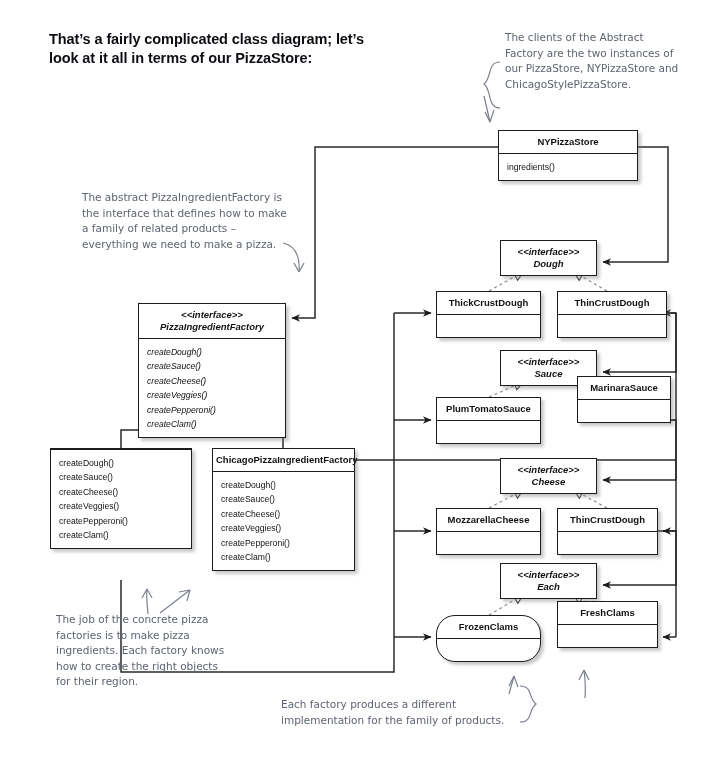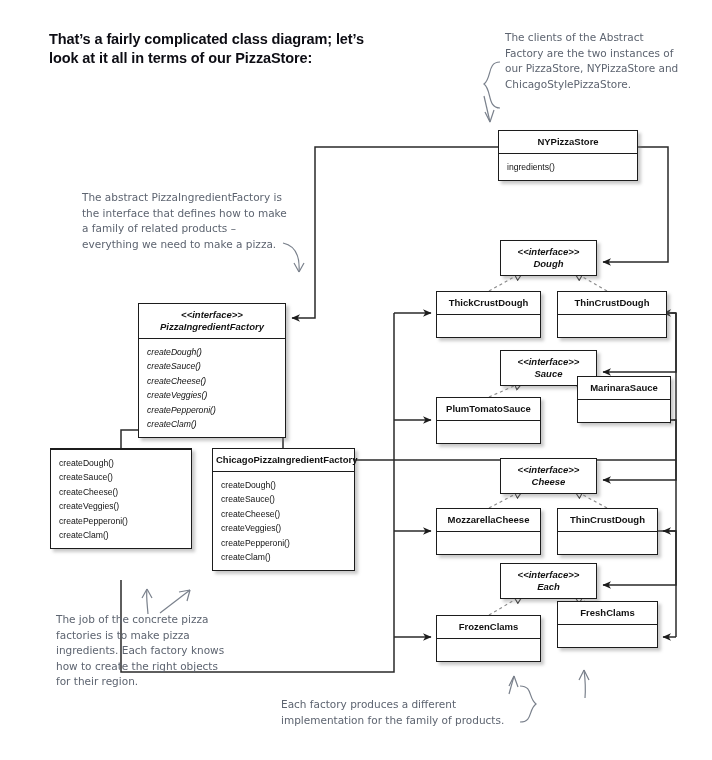--- a/index.html
+++ b/index.html
@@ -45,21 +45,21 @@
   #b-sauce{left:500px;top:350px;width:97px;}
   #b-cheese{left:500px;top:458px;width:97px;}
   #b-clams{left:500px;top:563px;width:97px;}
 
   #b-thickcrust{left:436px;top:291px;width:105px;}
   #b-thincrust{left:557px;top:291px;width:110px;}
   #b-plumtomato{left:436px;top:397px;width:105px;}
   #b-marinara{left:557px;top:376px;width:94px;margin-left:20px;}
   #b-mozzarella{left:436px;top:508px;width:105px;}
   #b-reggiano{left:557px;top:508px;width:101px;}
-  #b-frozenclams{left:436px;top:615px;width:105px;}
+  #b-frozenclams{left:436px;top:615px;width:105px;border-radius:19px;}
   #b-freshclams{left:557px;top:601px;width:101px;}
 </style>
 </head>
 <body>
 
 <div id="heading">That’s a fairly complicated class diagram; let’s look at it all in terms of our PizzaStore:</div>
 
 <svg id="wires" viewBox="0 0 712 760" xmlns="http://www.w3.org/2000/svg">
   <defs>
     <marker id="solidArrow" markerWidth="9" markerHeight="9" refX="8" refY="4.5" orient="auto" markerUnits="userSpaceOnUse">

